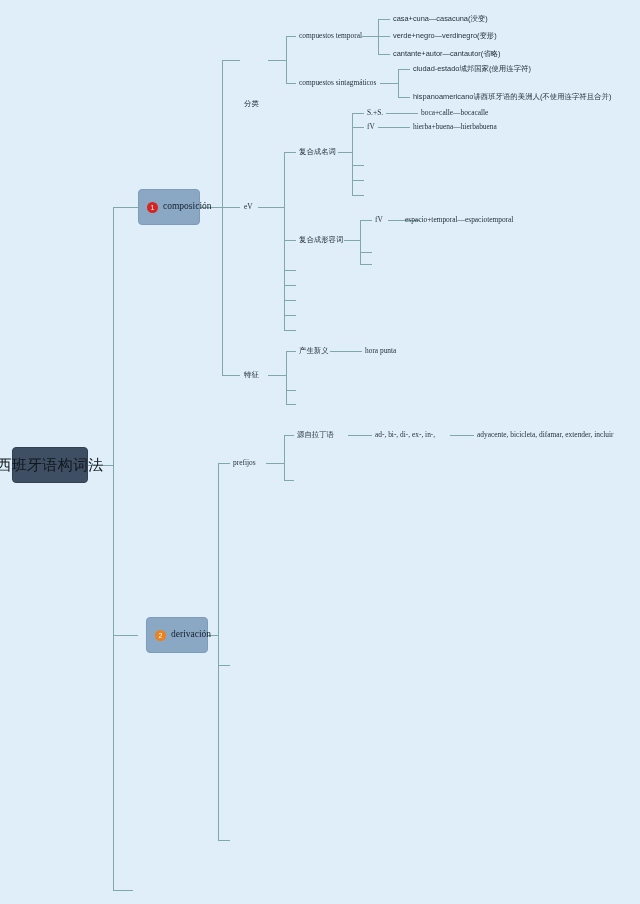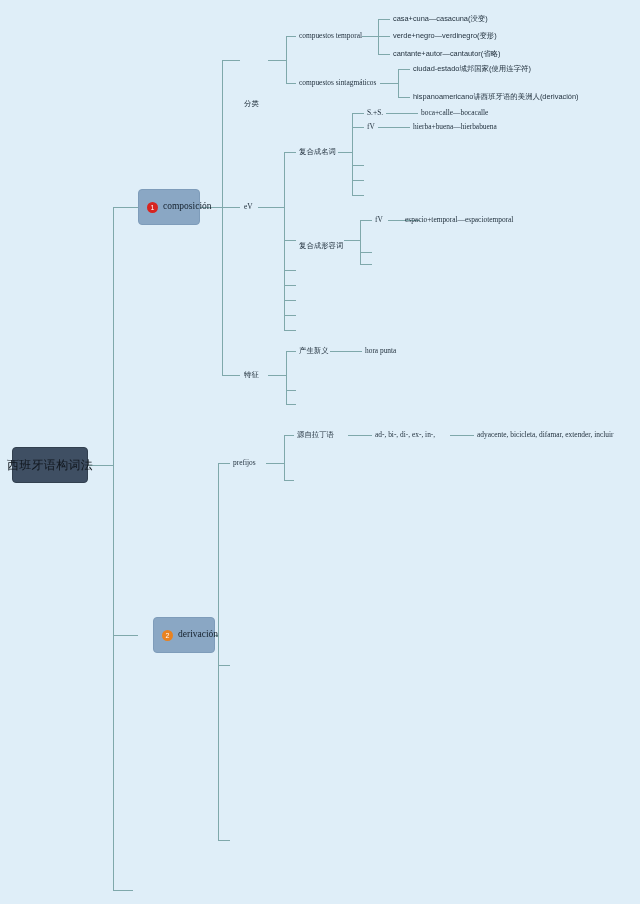--- a/index.html
+++ b/index.html
@@ -35,21 +35,21 @@
     display: flex;
     align-items: center;
     border-radius: 4px;
     padding: 0 8px;
     height: 36px;
   }
   .box-root {
     background: #3f4f63;
     border: 1px solid #32404f;
     color: #10161d;
-    font-size: 12px;
+    font-size: 15px;
     letter-spacing: .3px;
     justify-content: center;
   }
   .box-main {
     background: #8aa7c4;
     border: 1px solid #7e9cba;
     color: #14202c;
     font-size: 9.5px;
   }
   .badge {
@@ -191,41 +191,41 @@
 
   <div class="node box box-root anchor-l" style="left:12px; top:465px; width:76px;">
     <span>西班牙语构词法</span>
   </div>
 
   <div class="node box box-main anchor-l" style="left:138px; top:207px; width:62px;">
     <span class="badge badge-1">1</span>
     <span>composición</span>
   </div>
 
-  <div class="node box box-main anchor-l" style="left:153px; top:635px; width:62px;text-align:right;">
+  <div class="node box box-main anchor-l" style="left:146px; top:635px; width:62px;text-align:right;">
     <span class="badge badge-2">2</span>
     <span>derivación</span>
   </div>
 
   <div class="node mid leaf-cn anchor-l" style="left:244px; top:60px;margin-top:44px;">分类</div>
   <div class="node mid anchor-l" style="left:244px; top:207px;">eV</div>
   <div class="node mid leaf-cn anchor-l" style="left:244px; top:375px;">特征</div>
 
   <div class="node leaf anchor-l" style="left:299px; top:36px;">compuestos temporal</div>
   <div class="node leaf anchor-l" style="left:299px; top:83px;">compuestos sintagmáticos</div>
 
   <div class="node leaf leaf-cn anchor-l" style="left:393px; top:19px;">casa+cuna—casacuna(没变)</div>
   <div class="node leaf leaf-cn anchor-l" style="left:393px; top:36px;">verde+negro—verdinegro(变形)</div>
   <div class="node leaf leaf-cn anchor-l" style="left:393px; top:54px;">cantante+autor—cantautor(省略)</div>
 
   <div class="node leaf leaf-cn anchor-l" style="left:413px; top:69px;">ciudad-estado城邦国家(使用连字符)</div>
-  <div class="node leaf leaf-cn anchor-l" style="left:413px; top:97px;">hispanoamericano讲西班牙语的美洲人(derivación)</div>
+  <div class="node leaf leaf-cn anchor-l" style="left:413px; top:97px;">hispanoamericano讲西班牙语的美洲人(不使用连字符且合并)</div>
 
   <div class="node leaf leaf-cn anchor-l" style="left:299px; top:152px;">复合成名词</div>
-  <div class="node leaf leaf-cn anchor-l" style="left:299px; top:240px;margin-top:6px;">复合成形容词</div>
+  <div class="node leaf leaf-cn anchor-l" style="left:299px; top:240px;">复合成形容词</div>
 
   <div class="node leaf anchor-l" style="left:367px; top:113px;">S.+S.</div>
   <div class="node leaf anchor-l" style="left:421px; top:113px;">boca+calle—bocacalle</div>
   <div class="node leaf anchor-l" style="left:367px; top:127px;">fV</div>
   <div class="node leaf anchor-l" style="left:413px; top:127px;">hierba+buena—hierbabuena</div>
 
   <div class="node leaf anchor-l" style="left:375px; top:220px;">fV</div>
   <div class="node leaf anchor-l" style="left:405px; top:220px;">espacio+temporal—espaciotemporal</div>
 
   <div class="node leaf leaf-cn anchor-l" style="left:299px; top:351px;">产生新义</div>

